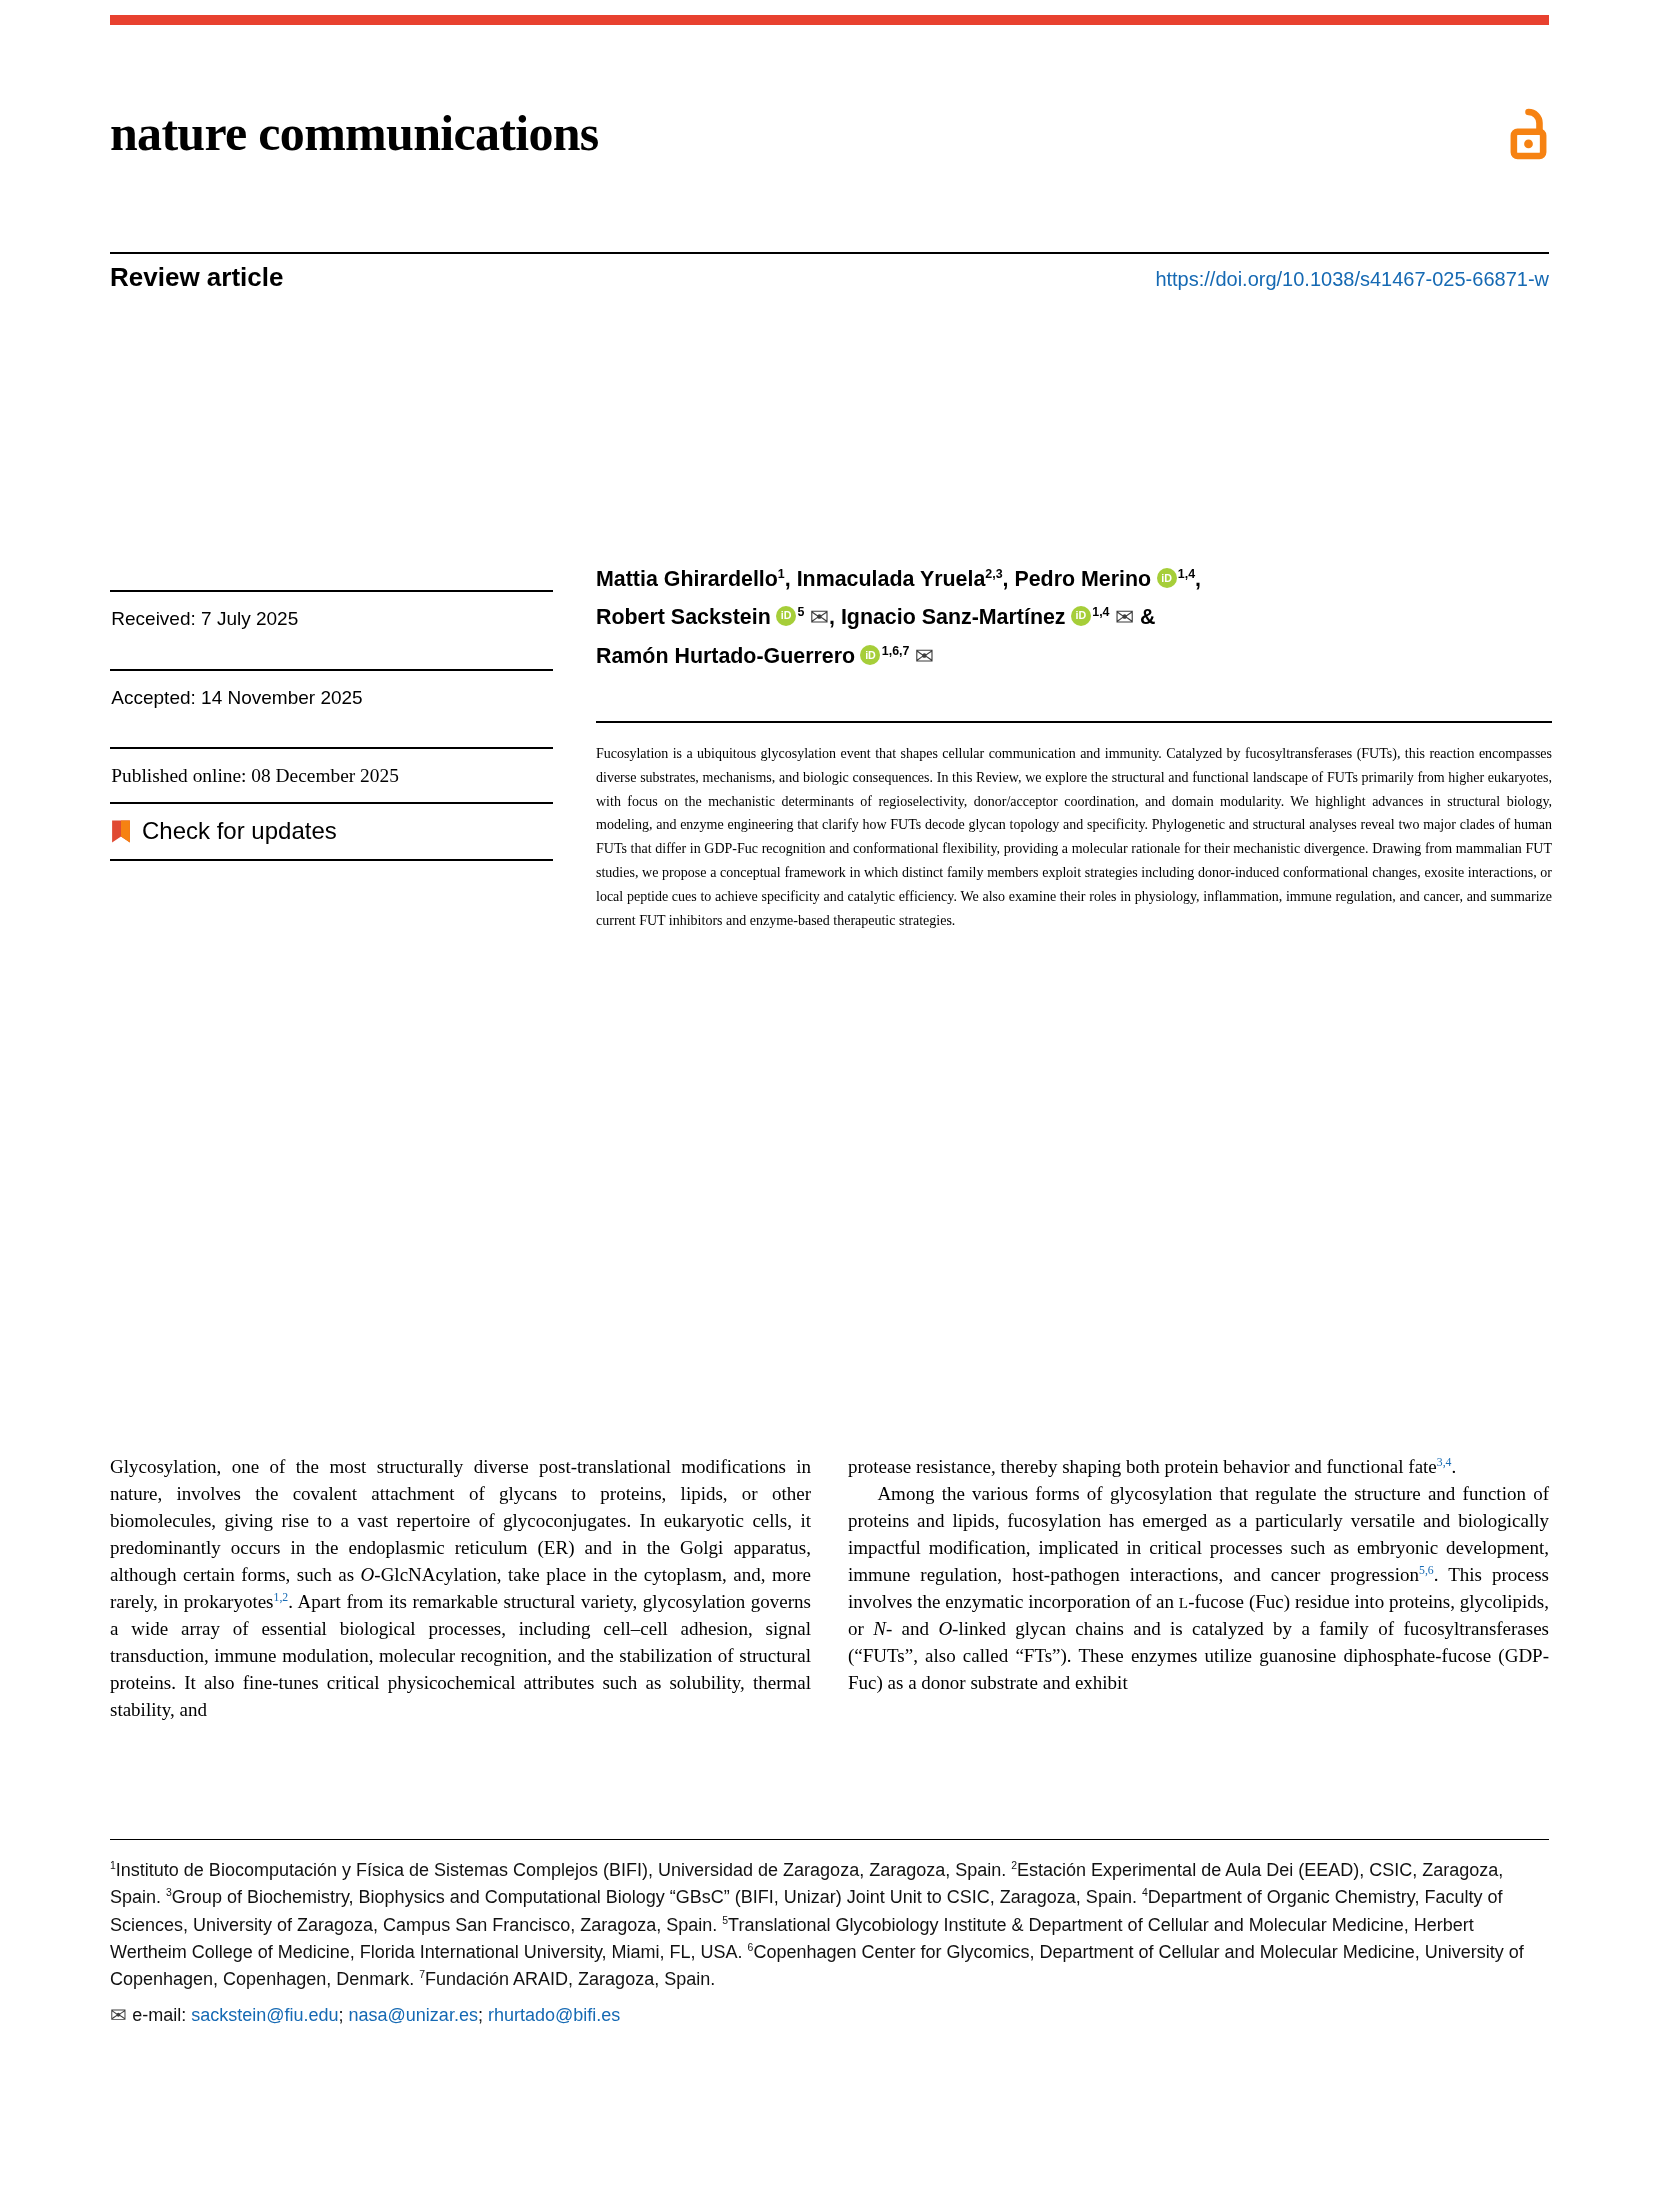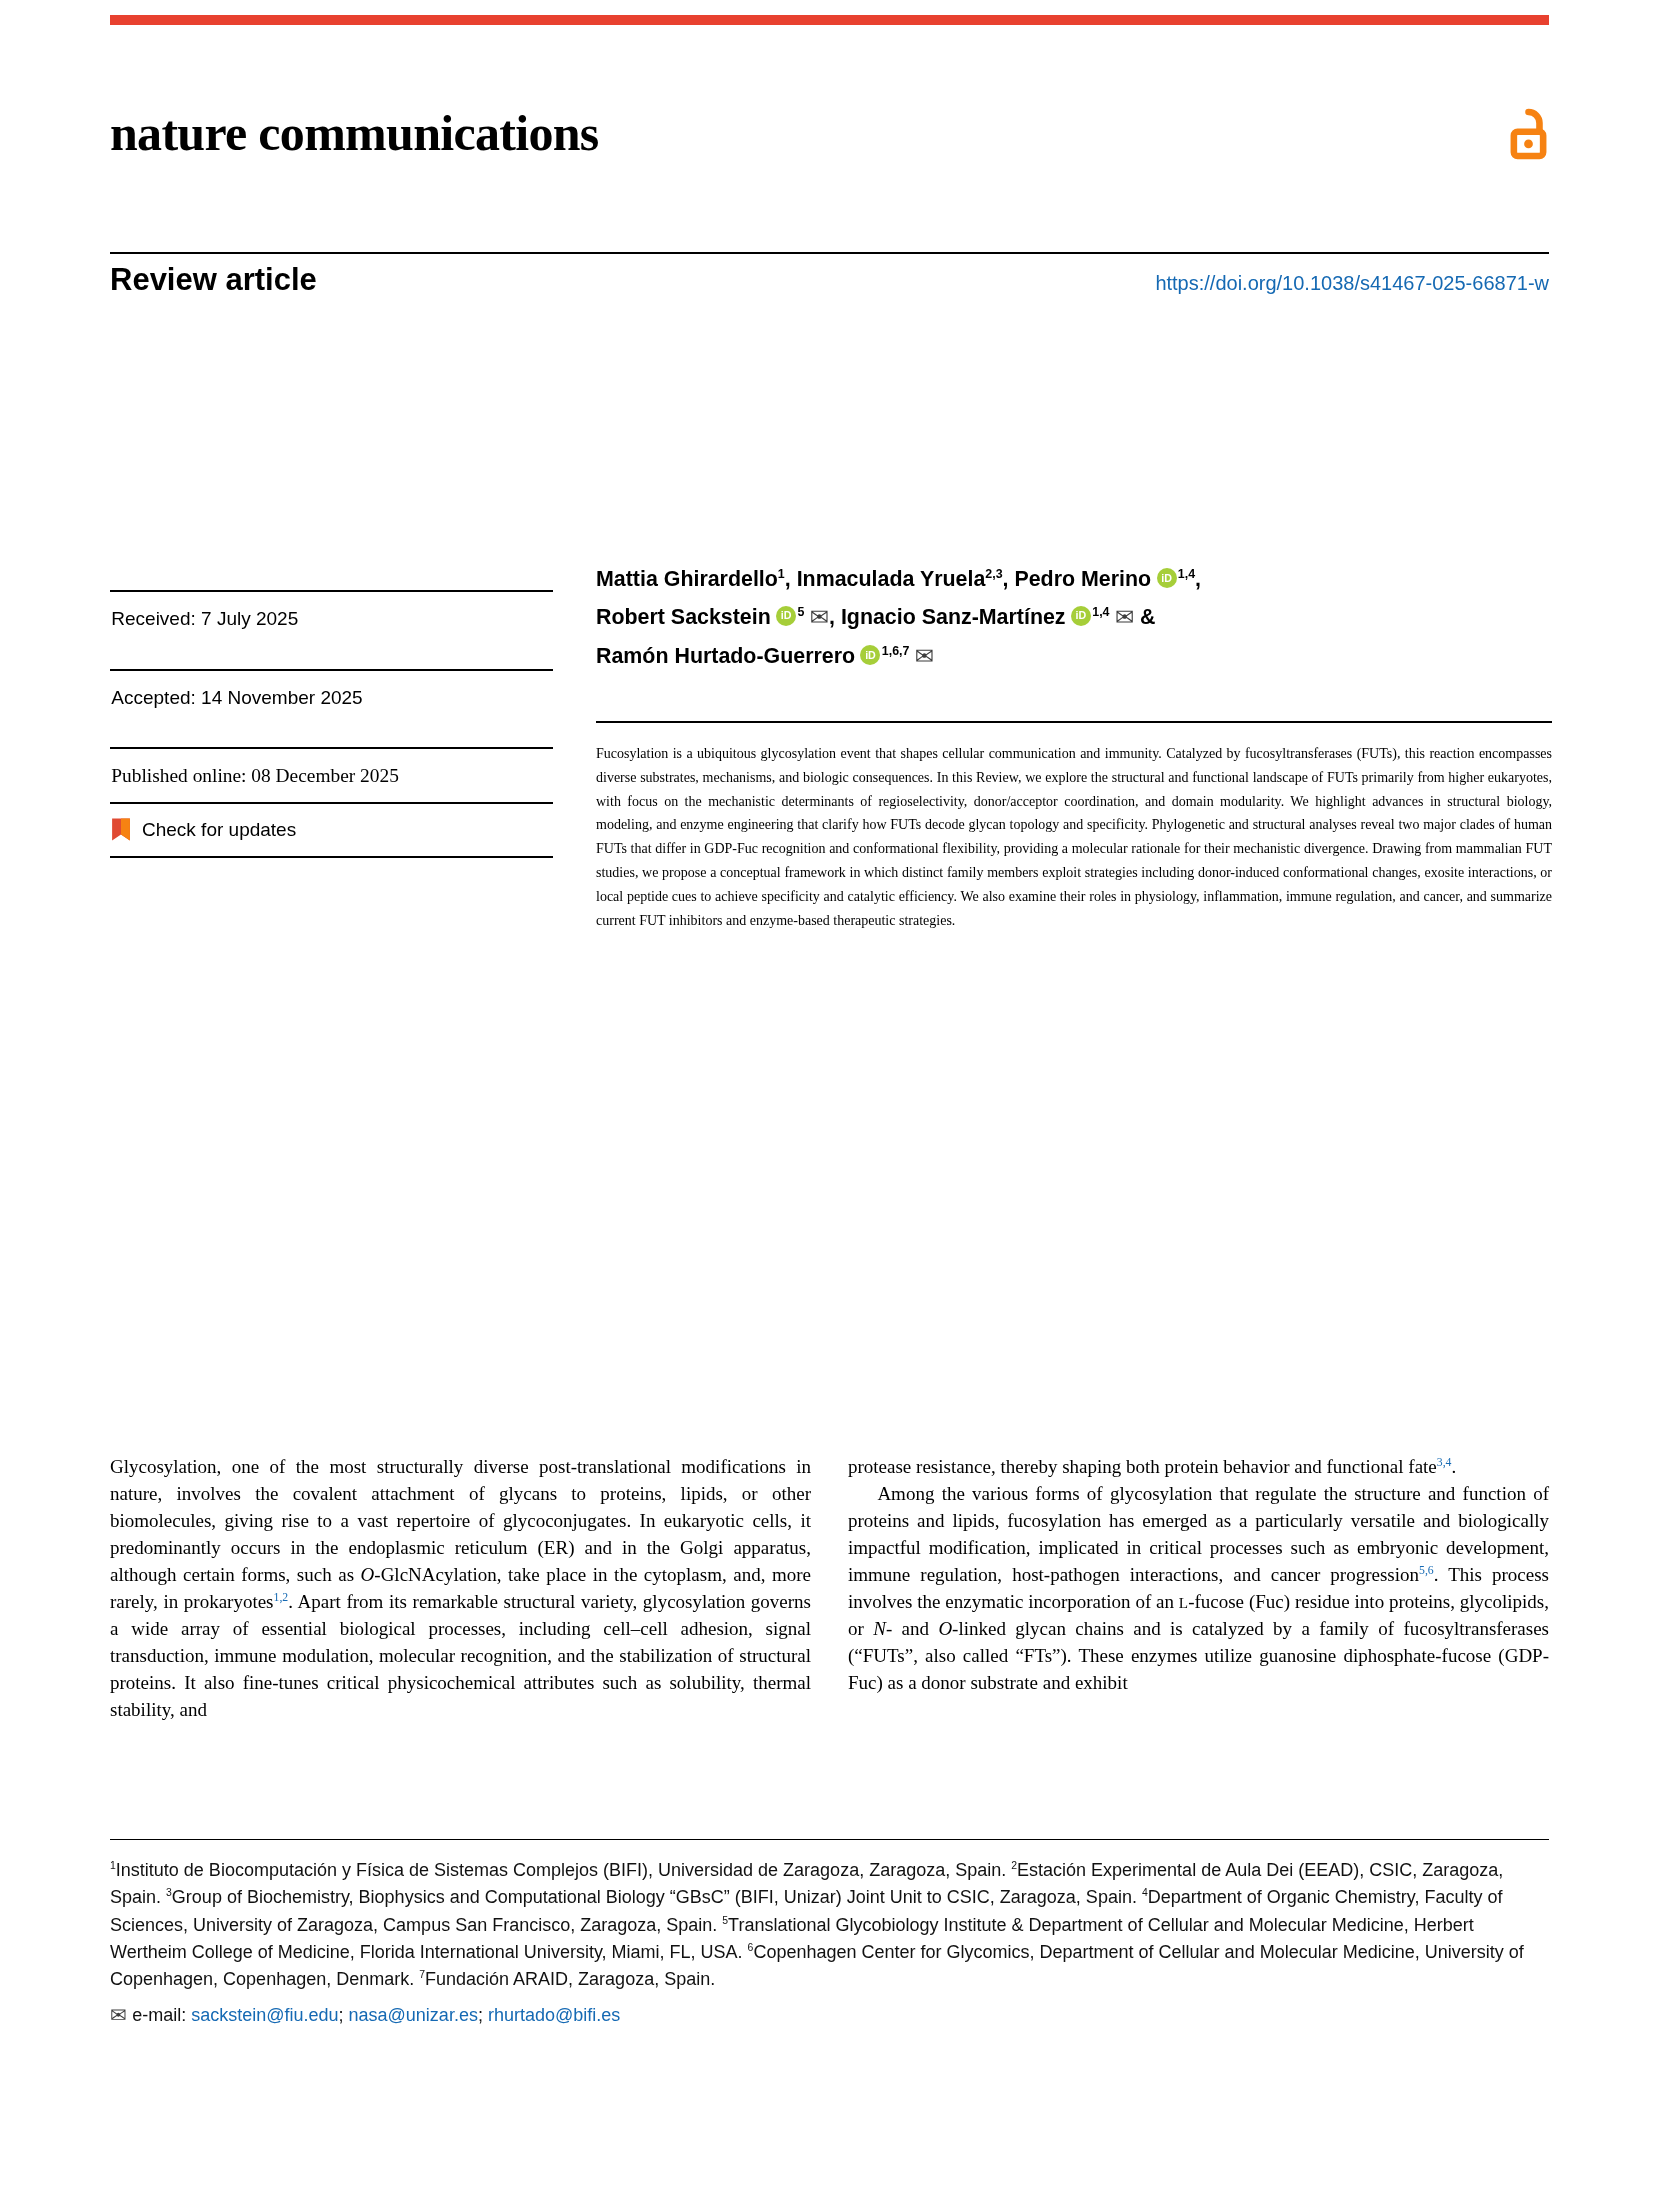--- a/index.html
+++ b/index.html
@@ -13,32 +13,32 @@
   .masthead { position:absolute; top:106px; left:110px; width:1439px;
               display:flex; justify-content:space-between; align-items:flex-start; }
   .logo { font-family:"Liberation Serif", serif; font-weight:700; font-size:50px;
           letter-spacing:-0.7px; line-height:1.1; color:#000; }
   .oa-logo { width:41px; height:54px; margin-top:1.3px; }
 
   .header-rule { position:absolute; top:252px; left:110px; width:1439px; height:2px; background:#000; }
 
   .review-row { position:absolute; top:262px; left:110px; width:1439px;
                 display:flex; justify-content:space-between; align-items:baseline; }
-  .review-label { font-size:31px; font-weight:700; }
+  .review-label { font-size:26px; font-weight:700; }
   .doi-link { font-size:20px; color:var(--link-blue,#1569b3); text-decoration:none; cursor:pointer; }
 
   .title { position:absolute; top:294px; left:110px; width:1439px;
            font-family:"Liberation Serif", serif; font-weight:700; font-size:62px;
            line-height:1.18; letter-spacing:-1.3px; color:#000; }
 
   .meta-col { position:absolute; top:566px; left:110px; width:443px; }
   .meta-row { border-top:2px solid #000; padding:16px 0 14.7px 1.3px; font-size:19px; color:#000;margin-top:24px; }
   .meta-row.published { font-family:"Liberation Serif", serif; font-size:19.4px; }
   .check-row { border-top:2px solid #000; border-bottom:2px solid #000;
-               display:flex; align-items:center; gap:10.7px; padding:13.4px 0 13.4px 1.3px; font-size:19px; }
+               display:flex; align-items:center; gap:10.7px; padding:13.4px 0 13.4px 1.3px; font-size:24px; }
   .cm-icon { width:20px; height:25px; flex:0 0 auto; }
 
   .authors { position:absolute; top:561px; left:596px; width:956px;
              font-size:21.4px; font-weight:700; line-height:1.72; color:#000; }
   .authors sup, .footnotes sup { font-size:0.58em; line-height:0; }
   .orcid-icon { display:inline-block; width:20px; height:20px; border-radius:50%;
                 background:var(--orcid-green,#a6ce39); vertical-align:-2px; margin:0 1.3px 0 5.4px;
                 position:relative; cursor:pointer; }
   .orcid-icon::after { content:"iD"; position:absolute; inset:0; color:#fff; font-size:10.7px;
                 font-weight:700; font-style:normal; display:flex; align-items:center;

